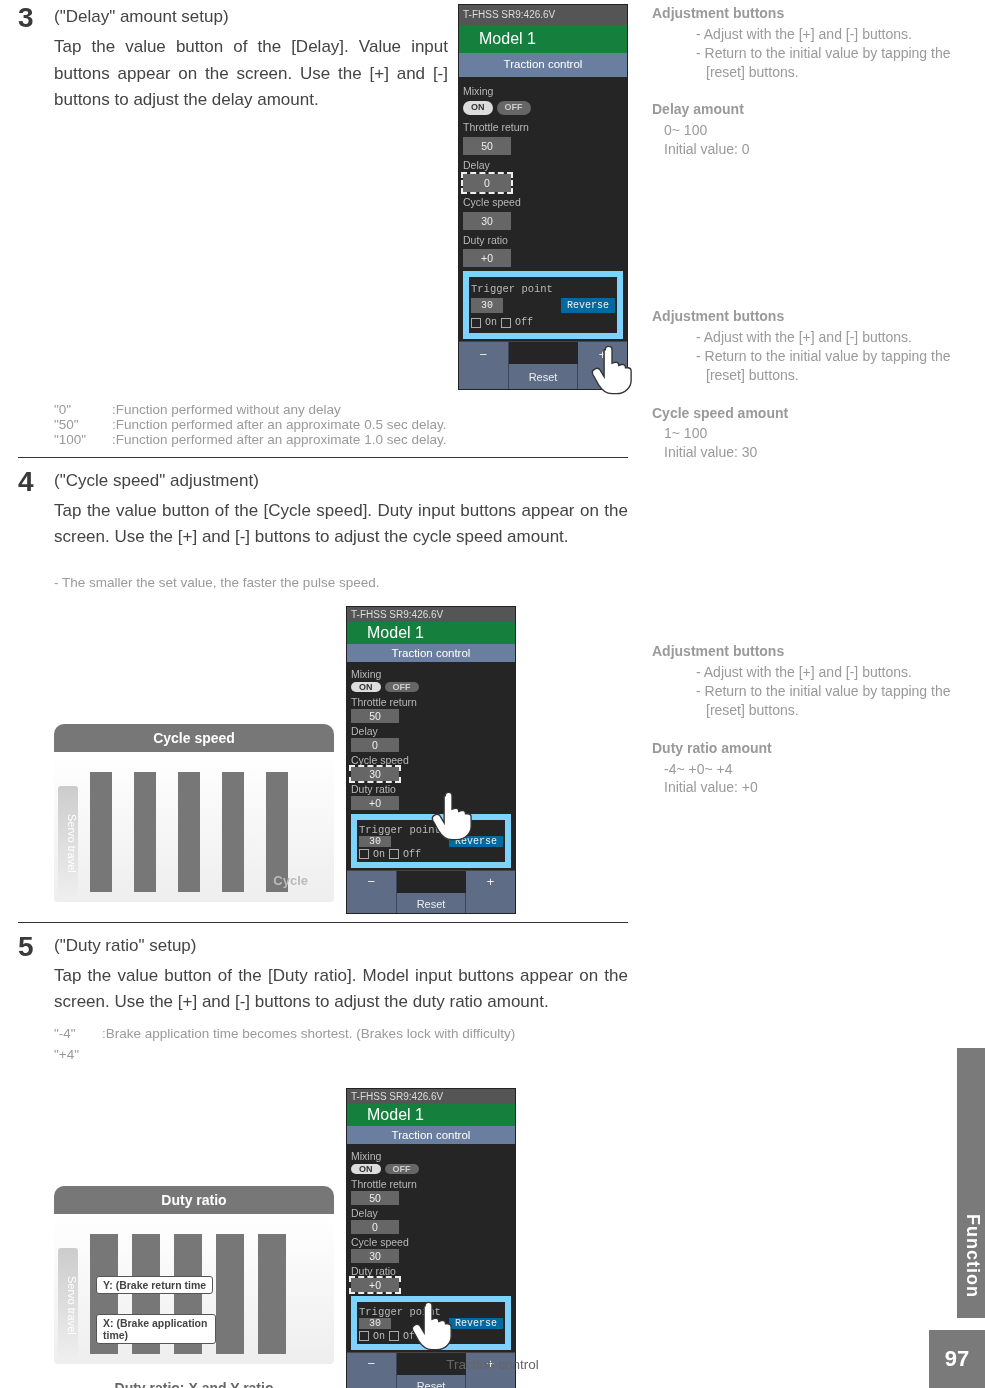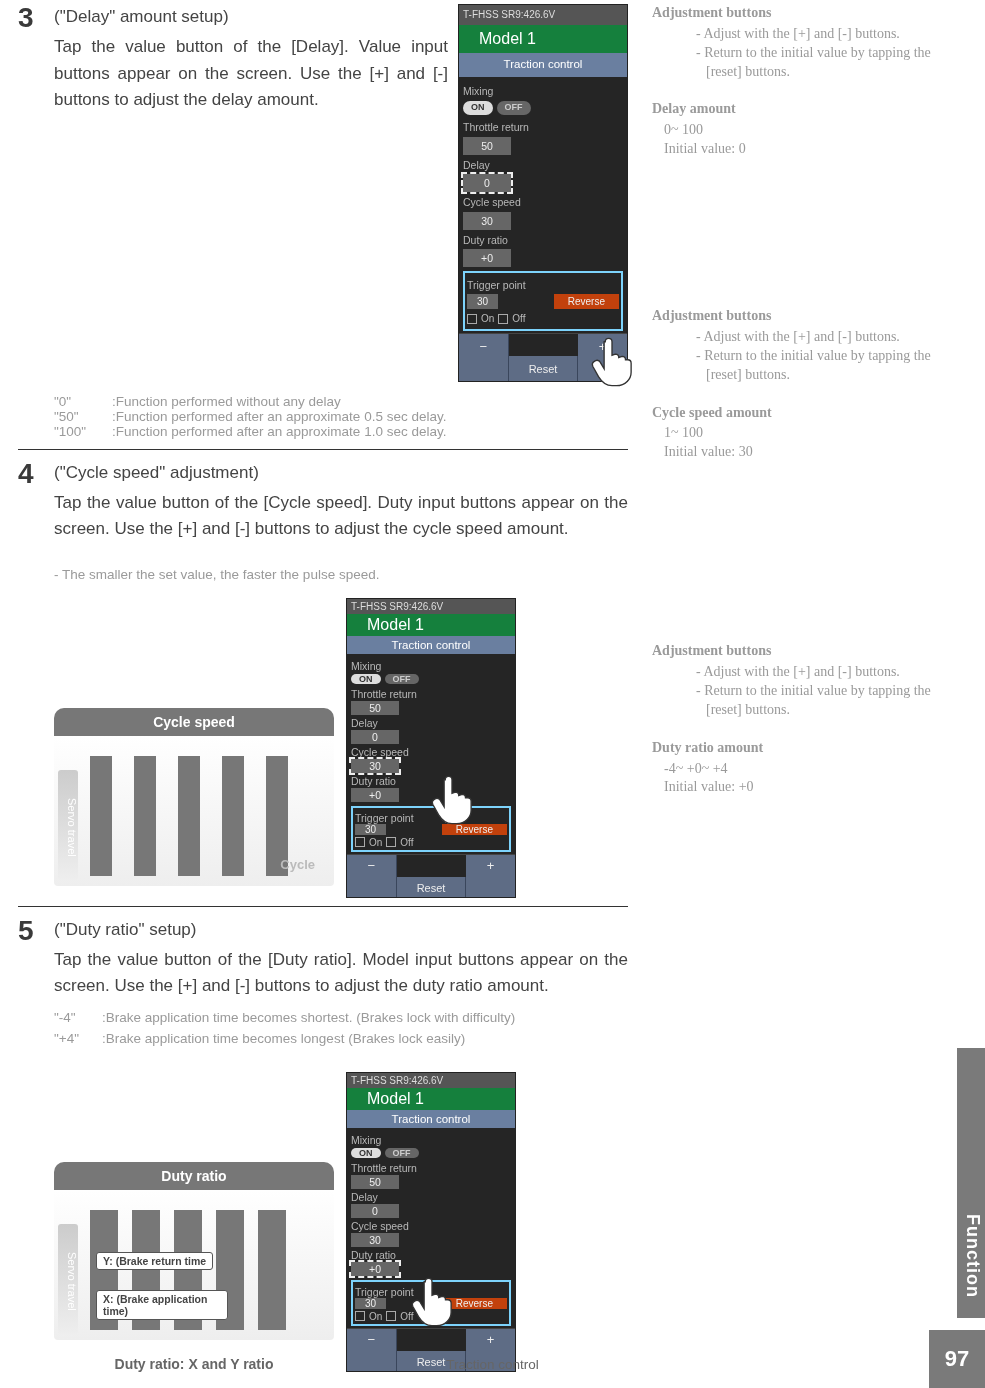--- a/index.html
+++ b/index.html
@@ -12,54 +12,54 @@
   .step-num { font-size: 28px; font-weight: bold; color: #3a3a3a; width: 26px; flex: 0 0 26px; line-height: 1; }
   .step-body { flex: 1; font-size: 17px; line-height: 1.55; color: #444; }
   .step-title { font-size: 17px; color: #444; margin-bottom: 4px; }
   .step-desc { text-align: justify; }
   .sub-note { font-size: 13.5px; color: #9a9a9a; margin-top: 22px; }
   .notes-tbl { font-size: 13.5px; color: #9a9a9a; margin-left: 36px; margin-top: 8px; margin-bottom: 10px; }
   .notes-tbl .row { display: flex; gap: 14px; }
   .notes-tbl .key { width: 44px; }
   .divider { border-top: 1px solid #333; margin: 8px 0 10px 0; }
   .right-head { font-weight: bold; color: #9a9a9a; margin-bottom: 2px; }
-  .right-sec { margin-bottom: 30px; font-family: Liberation Serif, serif; }
+  .right-sec { margin-bottom: 30px; }
   .right-item { padding-left: 10px; text-indent: -10px; margin-left: 44px; }
   .diagram-wrap { display:flex; align-items:flex-end; gap:12px; margin:10px 0 8px 36px; }
   .diagram { position: relative; width: 280px; height: 190px; }
   .diagram-header { background:#777; color:#fff; font-size:14px; font-weight:bold; text-align:center; padding:6px 0; border-radius:10px 10px 0 0; }
   .diagram-body { background:linear-gradient(#fff,#eee); height:150px; position:relative; overflow:hidden; border-radius:0 0 4px 4px; }
   .servo-label { position:absolute; left:4px; bottom:6px; width:20px; height:110px; background:linear-gradient(#ccc,#eee); color:#fff; font-size:11px; writing-mode:vertical-rl; text-align:center; padding-top:6px; border-radius:3px; }
   .bars { position:absolute; left:36px; bottom:10px; display:flex; gap:0; height:120px; }
   .bar { width:22px; height:120px; background:#777; }
   .gap { width:22px; }
-  .cycle-lbl { position:absolute; right:19px; bottom:14px; color:#bbb; font-size:13px; font-weight:bold; }
+  .cycle-lbl { position:absolute; right:26px; bottom:14px; color:#bbb; font-size:13px; font-weight:bold; }
   .duty-caption { font-size:14px; font-weight:bold; color:#666; text-align:center; margin-top:4px; }
   .ann { position:absolute; background:#fff; border:1px solid #555; border-radius:3px; padding:2px 6px; font-size:10.5px; font-weight:bold; color:#444; line-height:1.15; }
   .ann.y { left:42px; top:62px; }
-  .ann.x { left:42px; top:100px; width:132px; }
+  .ann.x { left:42px; top:100px; width:120px; }
 
   
   .device { width:170px; border:1px solid #222; background:#252525; font-size:10px; color:#ddd; position:relative; }
   .device.small { transform:scale(1); }
   .dev-top { background:#555; color:#ddd; padding:2px 4px; display:flex; }
   .dev-model { background:#15803d; color:#fff; padding:2px 20px; font-size:16px; }
   .dev-title { background:#6a7fa0; color:#fff; text-align:center; padding:3px 0; font-size:11.5px; }
   .dev-body { padding:4px 4px 2px 4px; color:#bbb; }
   .dev-row-lbl { font-size:10.5px; color:#b8b8b8; margin-top:2px; }
   .toggle-row { display:flex; gap:4px; align-items:center; margin:2px 0 4px 0; }
   .pill { border-radius:8px; padding:0px 8px; font-size:9px; font-weight:bold; }
   .pill.on { background:#ddd; color:#333; }
   .pill.off { background:#666; color:#ccc; }
   .val-box { background:#666; color:#eee; width:48px; text-align:center; padding:1px 0; font-size:10.5px; margin-top:1px; }
   .val-box.hl { outline:2px dashed #eee; }
-  .trigger-row { border:2px solid #7dd3fc; padding:2px; margin-top:4px; }
+  .trigger-row { border:6px solid #7dd3fc; padding:2px; margin-top:4px;font-family:Liberation Mono, monospace; }
   .trigger-inner { display:flex; justify-content:space-between; align-items:center; }
   .trig-val { background:#666; color:#eee; padding:0 10px; font-size:10px; }
-  .trig-btn { background:#c2410c; color:#eee; padding:0 14px; font-size:10px; }
+  .trig-btn { background:#0369a1; color:#eee; padding:0 6px; font-size:10px; }
   .onoff-row { display:flex; gap:4px; align-items:center; margin-top:2px; font-size:10px; color:#bbb; }
   .chk { width:10px; height:10px; border:1px solid #aaa; display:inline-block; }
   .dev-bottom { display:flex; border-top:1px solid #444; }
   .dev-bottom div { flex:1; text-align:center; padding:3px 0; background:#5e6c85; color:#eee; font-size:13px; border-right:1px solid #3a465c; }
   .dev-bottom div:last-child { border-right:none; }
   .reset-btn { flex:1.4 !important; font-size:11px !important; padding-top:5px !important;margin-top:22px; }
   .hand { position:absolute; width:46px; height:54px; right:-8px; bottom:-8px; }
   .hand svg { width:100%; height:100%; }
 
   
@@ -235,21 +235,20 @@
         <div class="step-body">
           <div class="step-title">("Duty ratio" setup)</div>
           <div class="step-desc">Tap the value button of the [Duty ratio]. Model input buttons appear on the screen. Use the [+] and [-] buttons to adjust the duty ratio amount.</div>
           <div class="notes-tbl" style="margin-left:0;">
             <div class="row">
                 <span class="key" style="width:34px">"-4"</span>
                 <span>:Brake application time becomes shortest. (Brakes lock with difficulty)</span>
               </div>
             <div class="row">
                 <span class="key" style="width:34px">"+4"</span>
-                <span>:Brake application time becomes longest (Brakes lock easily)</span>
               </div>
           </div>
         </div>
       </div>
       <div class="diagram-wrap">
         <div>
           <div class="diagram">
             <div class="diagram-header">Duty ratio</div>
             <div class="diagram-body">
               <div class="servo-label">Servo travel</div>

